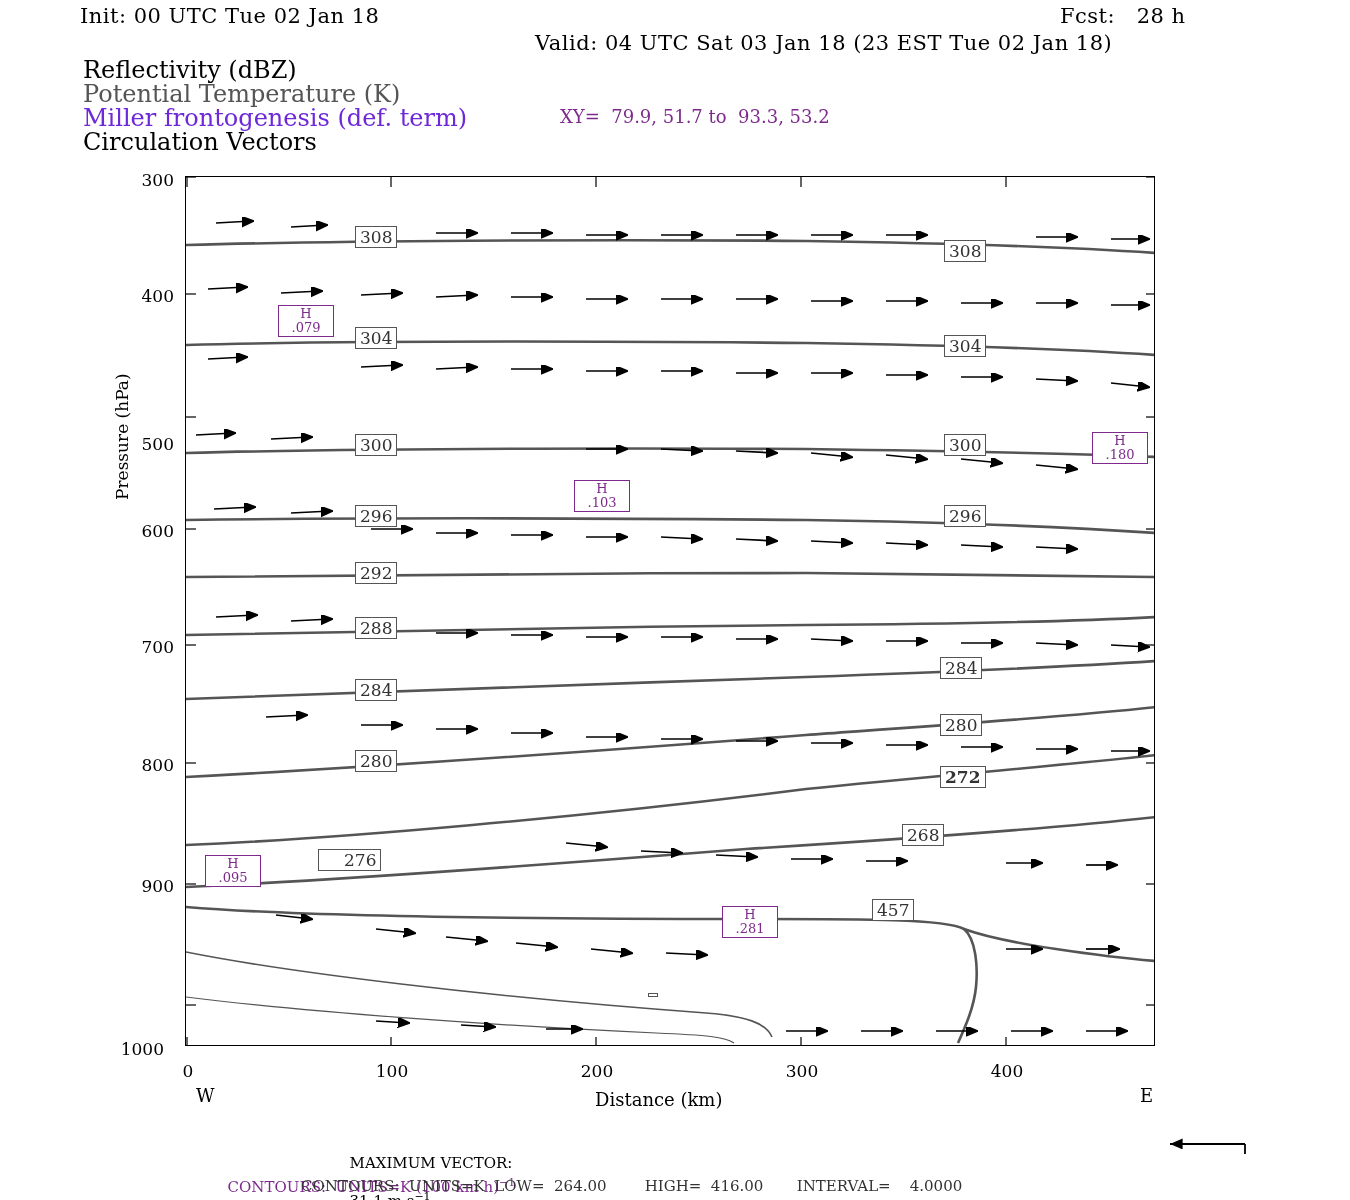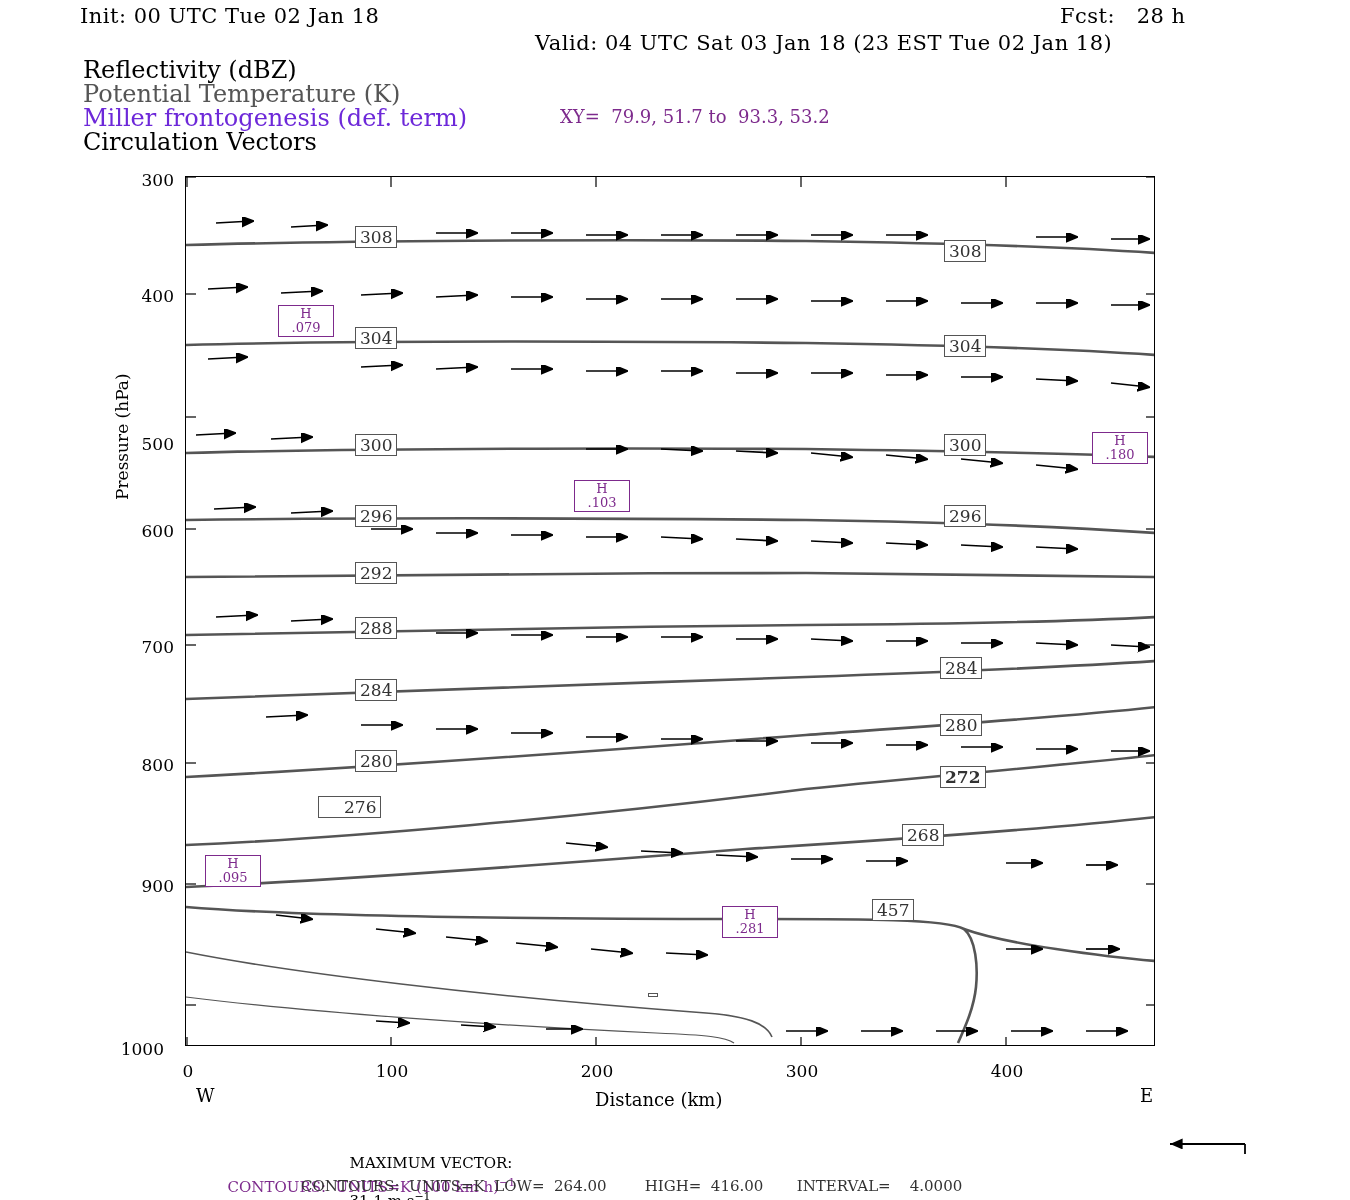--- a/index.html
+++ b/index.html
@@ -362,21 +362,21 @@
 <div class="abs clabel" style="left:355px; top:434px;">300</div>
 <div class="abs clabel" style="left:944px; top:434px;">300</div>
 <div class="abs clabel" style="left:355px; top:505px;">296</div>
 <div class="abs clabel" style="left:944px; top:505px;">296</div>
 <div class="abs clabel" style="left:355px; top:562px;">292</div>
 <div class="abs clabel" style="left:355px; top:617px;text-align:right;">288</div>
 <div class="abs clabel" style="left:355px; top:679px;">284</div>
 <div class="abs clabel" style="left:940px; top:657px;">284</div>
 <div class="abs clabel" style="left:355px; top:750px;">280</div>
 <div class="abs clabel" style="left:940px; top:714px;">280</div>
-<div class="abs clabel" style="left:318px; top:796px;padding-left:25px;">276</div>
+<div class="abs clabel" style="left:318px; top:849px;padding-left:25px;">276</div>
 <div class="abs clabel" style="left:940px; top:766px;font-weight:bold;">272</div>
 <div class="abs clabel" style="left:902px; top:824px;">268</div>
 <div class="abs clabel" style="left:872px; top:899px;">457</div>
 <div class="abs clabel" style="left:648px; top:993px;"></div>
 
 <div class="abs hlabel" style="left:278px; top:305px; width:48px;">
   <div>H</div>
   <div>.079</div>
 </div>
 <div class="abs hlabel" style="left:574px; top:480px; width:48px;">

